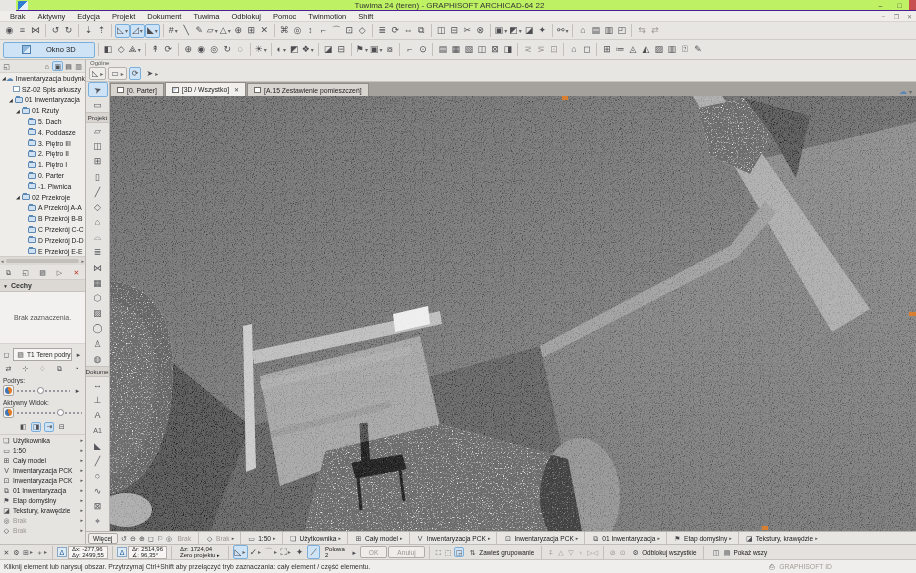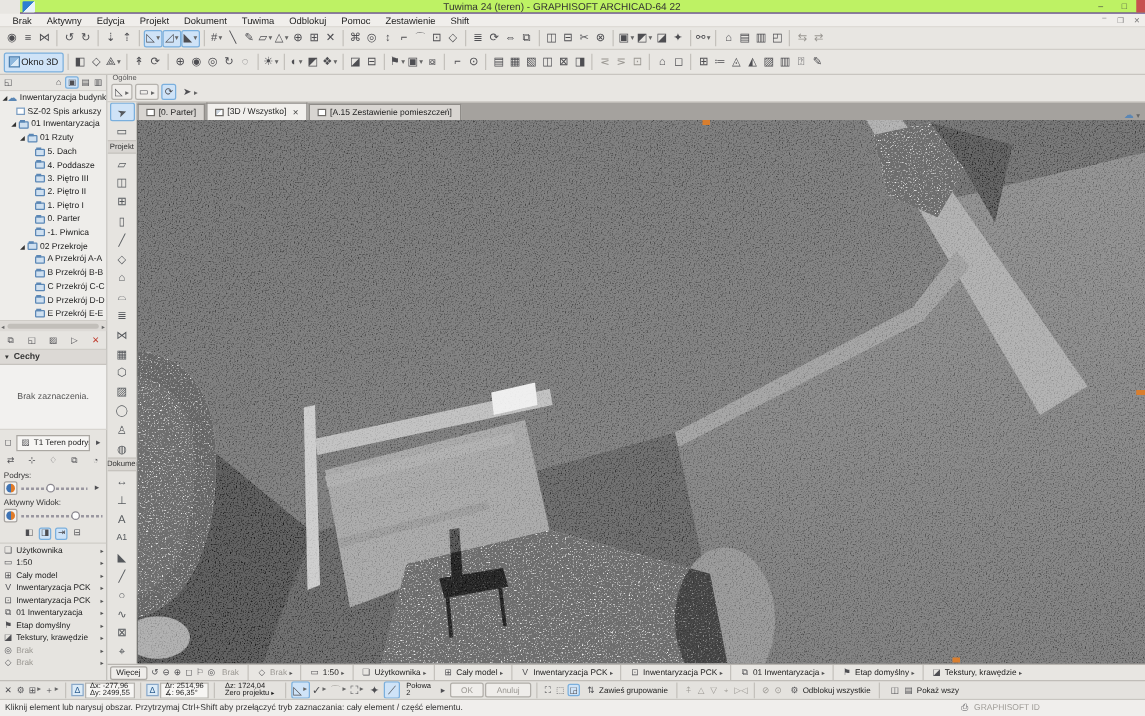--- a/index.html
+++ b/index.html
@@ -18,21 +18,21 @@
   .winbtn{width:19px;height:10px;font-size:7px;display:flex;align-items:center;justify-content:center;color:#444;}
   #close-btn{background:#c75050;color:#fff;width:23px;}
   #appicon{width:10px;height:9px;margin-left:2px;background:linear-gradient(135deg,#2e7fd0 0 50%,#e8f2fb 50% 100%);border-radius:1px;}
   #menubar{left:0;top:11px;width:916px;height:11px;background:#f0eeeb;border-bottom:1px solid #d8d5d0;display:flex;align-items:center;padding-left:4px;}
   .menu-item{font-size:7.5px;padding:0 6px;color:#222;}
   #menuwin{margin-left:auto;display:flex;}
   .winbtn2{font-size:6px;color:#777;width:13px;text-align:center;}
   
   #toolbar1{left:0;top:22px;width:916px;height:18px;background:#e8e6e2;border-bottom:1px solid #d0cdc8;display:flex;align-items:center;padding:0 3px;overflow:hidden;}
   #toolbar2{left:0;top:40px;width:916px;height:20px;background:#e8e6e2;border-bottom:1px solid #c8c5c0;display:flex;align-items:center;padding:0 3px;overflow:hidden;}
-  #okno3d{display:flex;align-items:center;gap:1px;background:#cfe3f7;border:1px solid #7aafdd;border-radius:2px;height:16px;padding:0 3px;font-size:7.5px;}
+  #okno3d{display:flex;align-items:center;gap:15px;background:#cfe3f7;border:1px solid #7aafdd;border-radius:2px;height:16px;padding:0 18px;font-size:7.5px;}
   #okno3d .cube{width:9px;height:9px;background:linear-gradient(135deg,#8fb8dd 0 50%,#dcebf7 50% 100%);border:1px solid #4c7fae;}
   
   #sidebar{left:0;top:60px;width:86px;height:484px;background:#e6e4e0;border-right:1px solid #b8b5b0;font-size:7px;}
   #nav-head{display:flex;align-items:center;height:13px;padding:0 2px;gap:1px;border-bottom:1px solid #d5d2cd;}
   #tree{height:184px;overflow:hidden;background:#eeedea;border-bottom:1px solid #cfccc7;position:relative;}
   .trow{display:flex;align-items:center;height:10.8px;white-space:nowrap;font-size:6.8px;color:#222;}
   .exp{font-size:5px;color:#333;width:6px;}
   .fold{width:8px;height:6px;border:1px solid #5b87b5;background:#cfe0f0;border-radius:1px;margin-right:2px;flex:0 0 8px;position:relative;}
   .fold:before{content:"";position:absolute;left:0;top:-2px;width:4px;height:2px;background:#5b87b5;}
   .sheeti{width:7px;height:6px;border:1px solid #7a9cc0;background:#fff;margin-right:2px;flex:0 0 7px;}
@@ -104,21 +104,21 @@
 
   <div id="menubar" class="abs">
     <span class="menu-item">Brak</span>
     <span class="menu-item">Aktywny</span>
     <span class="menu-item">Edycja</span>
     <span class="menu-item">Projekt</span>
     <span class="menu-item">Dokument</span>
     <span class="menu-item">Tuwima</span>
     <span class="menu-item">Odblokuj</span>
     <span class="menu-item">Pomoc</span>
-    <span class="menu-item">Zestawienie</span>
+    <span class="menu-item">Twinmotion</span>
     <span class="menu-item">Shift</span>
     <div id="menuwin">
       <span class="winbtn2">–</span>
       <span class="winbtn2">❐</span>
       <span class="winbtn2">✕</span>
     </div>
   </div>
 
   <div id="toolbar1" class="abs">
     <span class="ic">◉</span>

